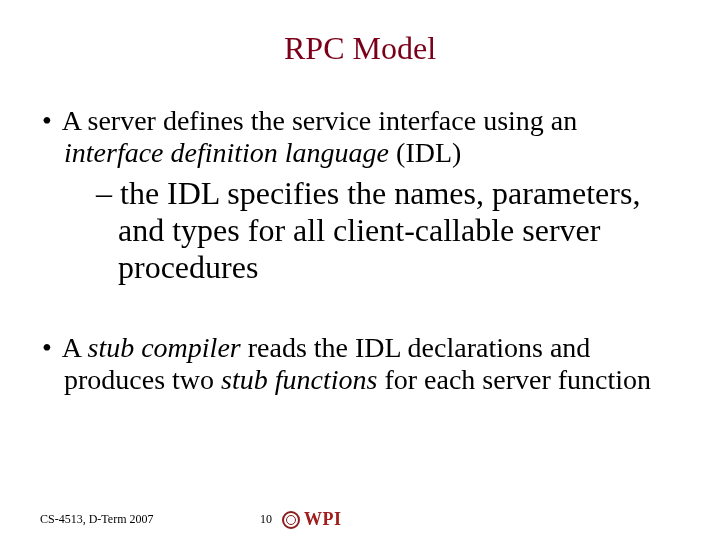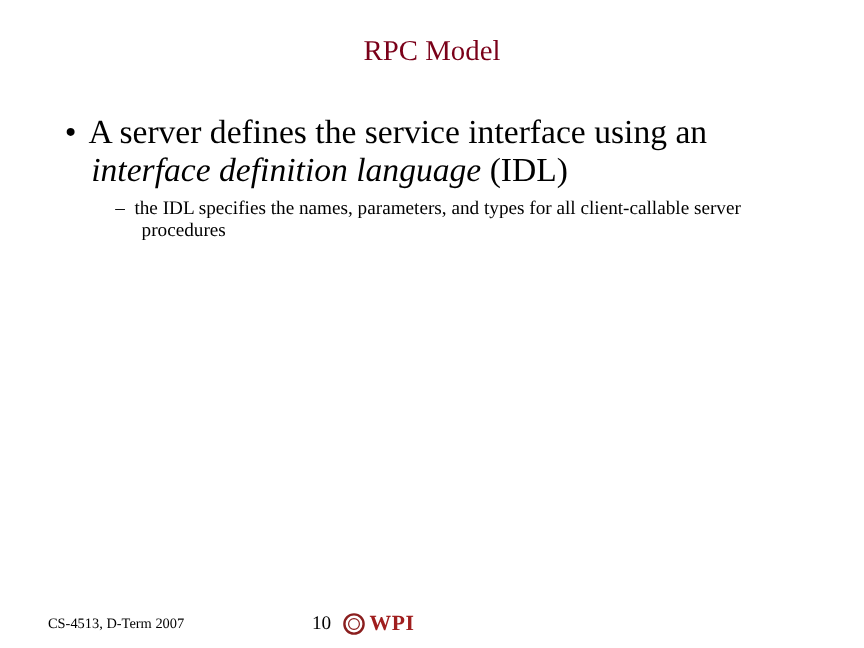--- a/index.html
+++ b/index.html
@@ -10,41 +10,41 @@
     color: #000000;
     position: relative;
   }
   .slide {
     width: 720px;
     height: 540px;
     padding: 24px 40px 0 40px;
     position: relative;
   }
   .title {
-    font-size: 24px;
+    font-size: 32px;
     font-weight: normal;
     color: #7a0019;
     text-align: center;
     margin-top: 6px;
     margin-bottom: 38px;
   }
   .content {
     font-size: 28px;
     line-height: 1.15;
     color: #000000;
   }
   .bullet-top {
-    margin-left: 14px;
+    margin-left: 2px;
     padding-left: 22px;
     text-indent: -22px;
     margin-bottom: 6px;
   }
   .bullet-top .dot { padding-right: 10px; }
   .bullet-sub {
-    font-size: 16px;
+    font-size: 32px;
     margin-left: 56px;
     padding-left: 22px;
     text-indent: -22px;
     margin-bottom: 6px;
   }
   .bullet-sub .dash { padding-right: 8px; }
   .gap { height: 40px; }
   .italic { font-style: italic; }
   .footer {
     position: absolute;
@@ -58,21 +58,21 @@
     align-items: center;
   }
   .footer-left { flex: 0 0 auto; width: 220px; }
   .footer-center { flex: 1 1 auto; text-align: center; }
   .footer-pagegroup {
     flex: 0 0 auto;
     display: flex;
     align-items: center;
     gap: 10px;
   }
-  .page-num { font-size: 16px; }
+  .page-num { font-size: 12px; }
   .logo {
     display: flex;
     align-items: center;
     gap: 4px;
   }
   .seal {
     width: 18px; height: 18px;
     border: 2px solid #8a1e1e;
     border-radius: 50%;
     background: #ffffff;
@@ -105,20 +105,23 @@
     <div class="bullet-top">
       <span class="dot">•</span><span>A server defines the service interface using an </span><span class="italic">interface definition language</span><span> (IDL)</span>
     </div>
 
     <div class="bullet-sub">
       <span class="dash">–</span><span>the IDL specifies the names, parameters, and types for all client-callable server procedures</span>
     </div>
 
     <div class="gap"></div>
 
+    <div class="bullet-top">
+      <span class="dot">•</span><span>A </span><span class="italic">stub compiler</span><span> reads the IDL declarations and produces two </span><span class="italic">stub functions</span><span> for each server function</span>
+    </div>
 
 
   </div>
 
   <div class="footer">
     <div class="footer-left">CS-4513, D-Term 2007</div>
     <div class="footer-pagegroup">
       <span class="page-num">10</span>
       <span class="logo">
         <span class="seal"></span>

